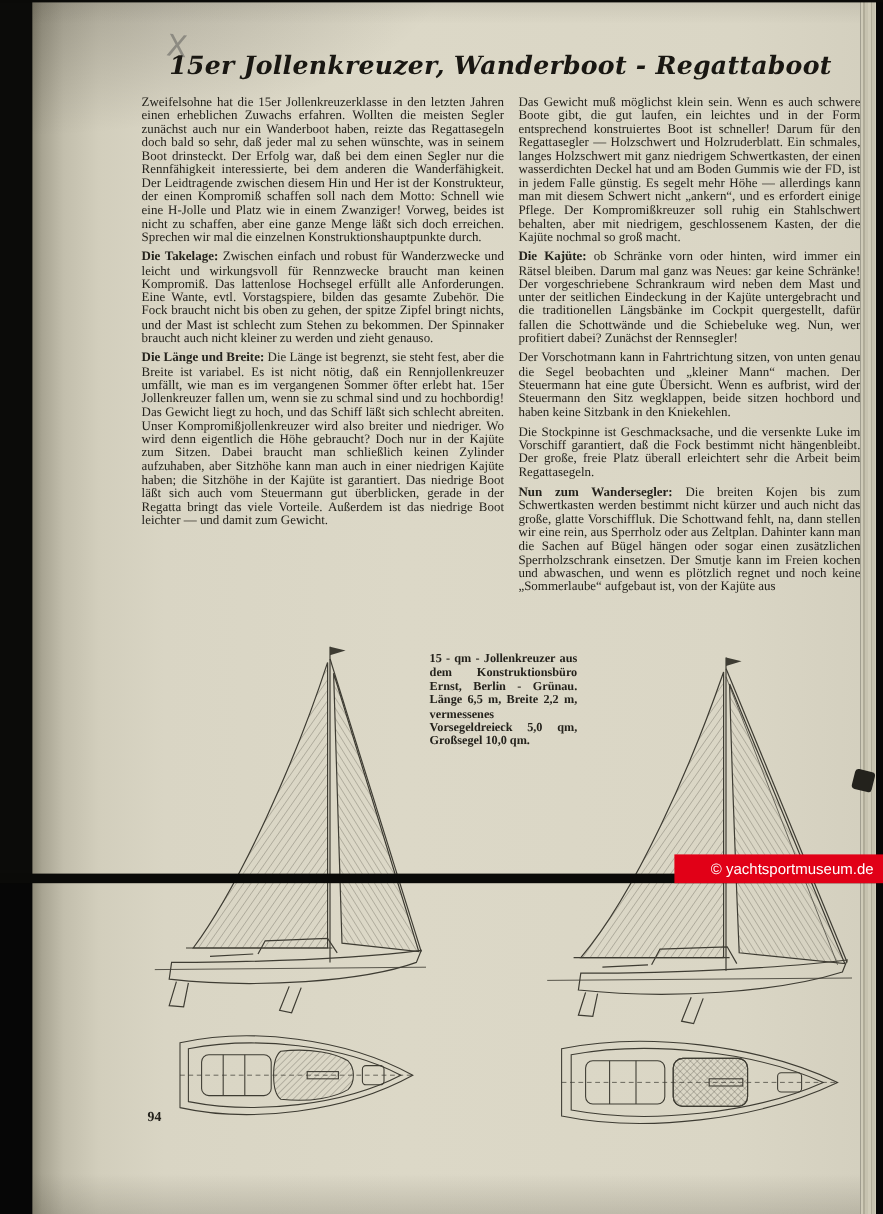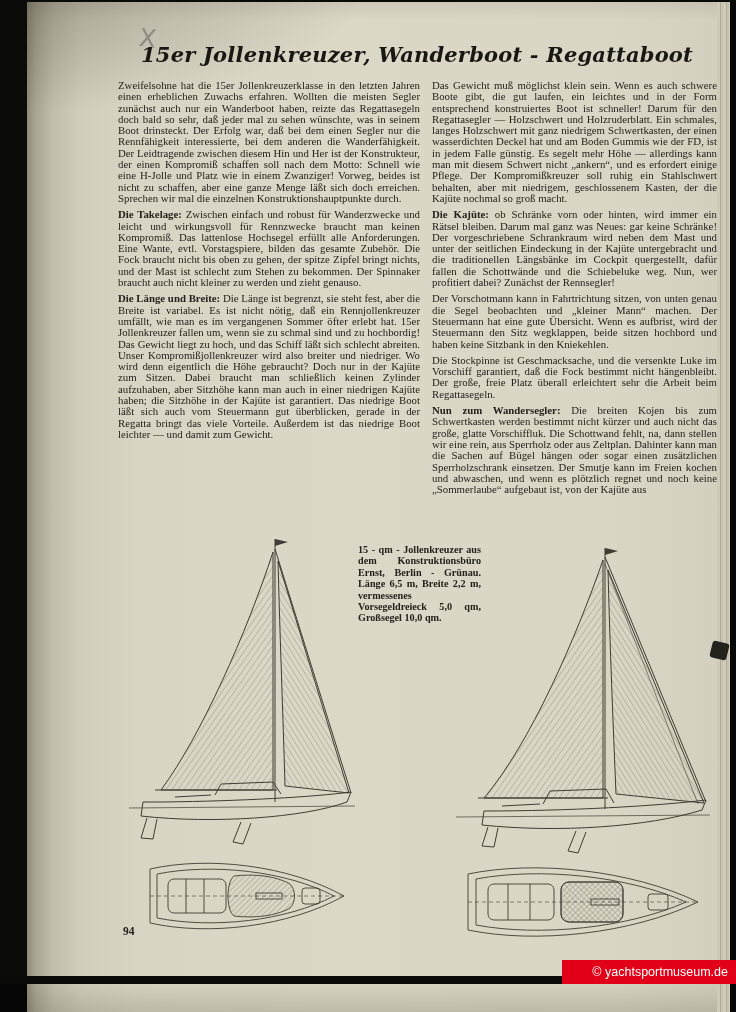--- a/index.html
+++ b/index.html
@@ -1,17 +1,17 @@
 <!DOCTYPE html>
 <html lang="de"><head>
 <meta charset="utf-8">
 <style>
   html,body{margin:0;padding:0;}
   body{width:736px;height:1012px;background:#060606;overflow:hidden;}
-  .scan{position:relative;width:736px;height:984px;background:#0b0b09;font-family:"Liberation Serif",serif;}
+  .scan{position:relative;width:736px;height:736px;background:#0b0b09;font-family:"Liberation Serif",serif;}
 
   
   .page{position:absolute;left:27px;top:0;width:690px;height:1012px;
     background:
       radial-gradient(ellipse 900px 320px at -5% -2%, rgba(40,36,28,0.30), rgba(0,0,0,0) 42%),
       linear-gradient(90deg,#8e8a78 0,#a8a492 8px,#c2beac 26px,#d2cebc 55px,#d9d5c4 110px,#dcd8c7 45%,#dad6c5 85%,#d4d0bf 100%);}
   .page::after{content:"";position:absolute;inset:0;pointer-events:none;
     background:linear-gradient(0deg, rgba(60,56,44,0.18) 0, rgba(0,0,0,0) 34px),
                linear-gradient(180deg, rgba(60,56,44,0.10) 0, rgba(0,0,0,0) 20px);}
 

